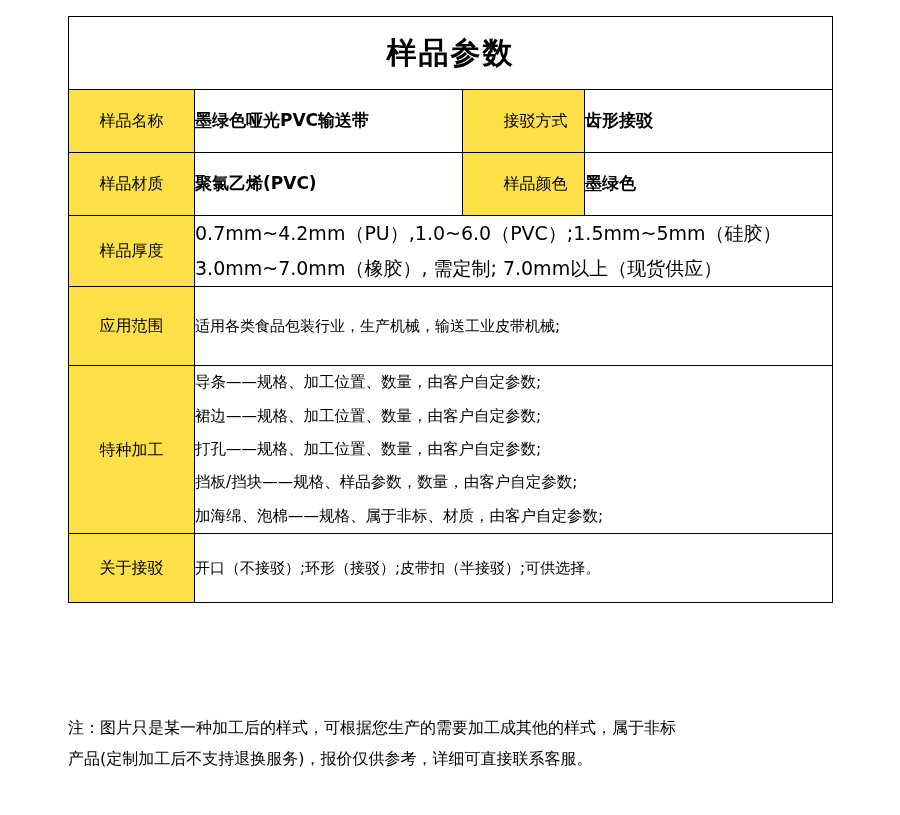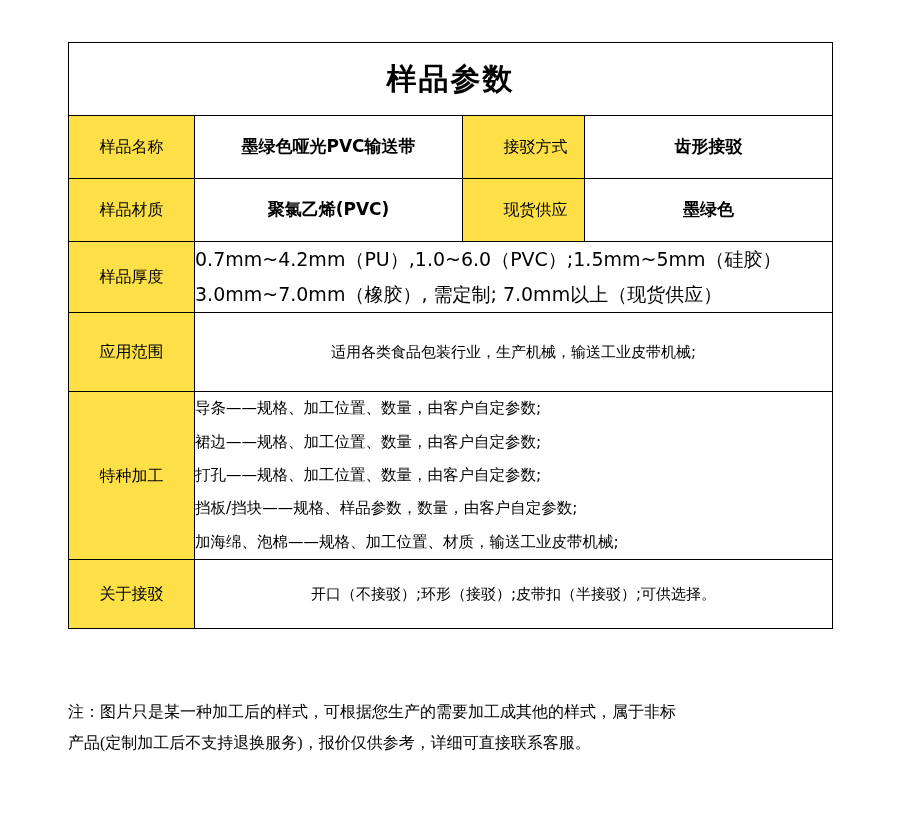--- a/index.html
+++ b/index.html
@@ -16,21 +16,21 @@
   }
   .page {
     position: relative;
     width: 900px;
     height: 815px;
     box-sizing: border-box;
   }
   .spec-table {
     position: absolute;
     left: 68px;
-    top: 42px;
+    top: 16px;
     width: 764px;
     border-collapse: collapse;
     table-layout: fixed;
   }
   .spec-table td {
     border: 1px solid #000000;
     padding: 0;
     vertical-align: middle;
   }
   .title-cell {
@@ -51,21 +51,20 @@
   }
   .label-cell.inner {
     width: 122px;
     padding-left: 24px;
   }
   .value-cell {
     font-size: 17px;
     font-weight: bold;
     padding: 10px 14px;
     line-height: 1.6;
-    text-align: center;
   }
   .value-cell.normal {
     font-weight: normal;
     font-size: 15px;
   }
   .row-short td {
     height: 62px;
   }
   .multiline {
     font-size: 19px;
@@ -81,26 +80,25 @@
     line-height: 2.15;
     font-weight: normal;
     padding: 16px 14px;
   }
   .proc-cell div {
     white-space: nowrap;
   }
   .note {
     position: absolute;
     left: 68px;
-    top: 696px;
+    top: 712px;
     width: 776px;
     font-size: 16px;
     line-height: 1.95;
     color: #000000;
-    font-family: Liberation Serif, serif;
   }
   .note div {
     white-space: nowrap;
   }
 </style>
 </head>
 <body>
 
 <div class="page">
 
@@ -117,42 +115,42 @@
       </tr>
       <tr class="row-short">
         <td class="label-cell">样品名称</td>
         <td class="value-cell">墨绿色哑光PVC输送带</td>
         <td class="label-cell inner">接驳方式</td>
         <td class="value-cell">齿形接驳</td>
       </tr>
       <tr class="row-short">
         <td class="label-cell">样品材质</td>
         <td class="value-cell">聚氯乙烯(PVC)</td>
-        <td class="label-cell inner">现货供应</td>
+        <td class="label-cell inner">样品颜色</td>
         <td class="value-cell">墨绿色</td>
       </tr>
       <tr>
         <td class="label-cell">样品厚度</td>
         <td class="multiline" colspan="3">
           <div>0.7mm~4.2mm（PU）,1.0~6.0（PVC）;1.5mm~5mm（硅胶）</div>
           <div>3.0mm~7.0mm（橡胶）, 需定制; 7.0mm以上（现货供应）</div>
         </td>
       </tr>
       <tr>
         <td class="label-cell" style="height:78px">应用范围</td>
         <td class="value-cell normal" colspan="3">适用各类食品包装行业，生产机械，输送工业皮带机械;</td>
       </tr>
       <tr>
         <td class="label-cell">特种加工</td>
         <td class="proc-cell" colspan="3">
           <div>导条——规格、加工位置、数量，由客户自定参数;</div>
           <div>裙边——规格、加工位置、数量，由客户自定参数;</div>
           <div>打孔——规格、加工位置、数量，由客户自定参数;</div>
           <div>挡板/挡块——规格、样品参数，数量，由客户自定参数;</div>
-          <div>加海绵、泡棉——规格、加工位置、材质，输送工业皮带机械;</div>
+          <div>加海绵、泡棉——规格、属于非标、材质，由客户自定参数;</div>
         </td>
       </tr>
       <tr>
         <td class="label-cell" style="height:68px">关于接驳</td>
         <td class="value-cell normal" colspan="3">开口（不接驳）;环形（接驳）;皮带扣（半接驳）;可供选择。</td>
       </tr>
     </tbody>
   </table>
 
   <div class="note">

